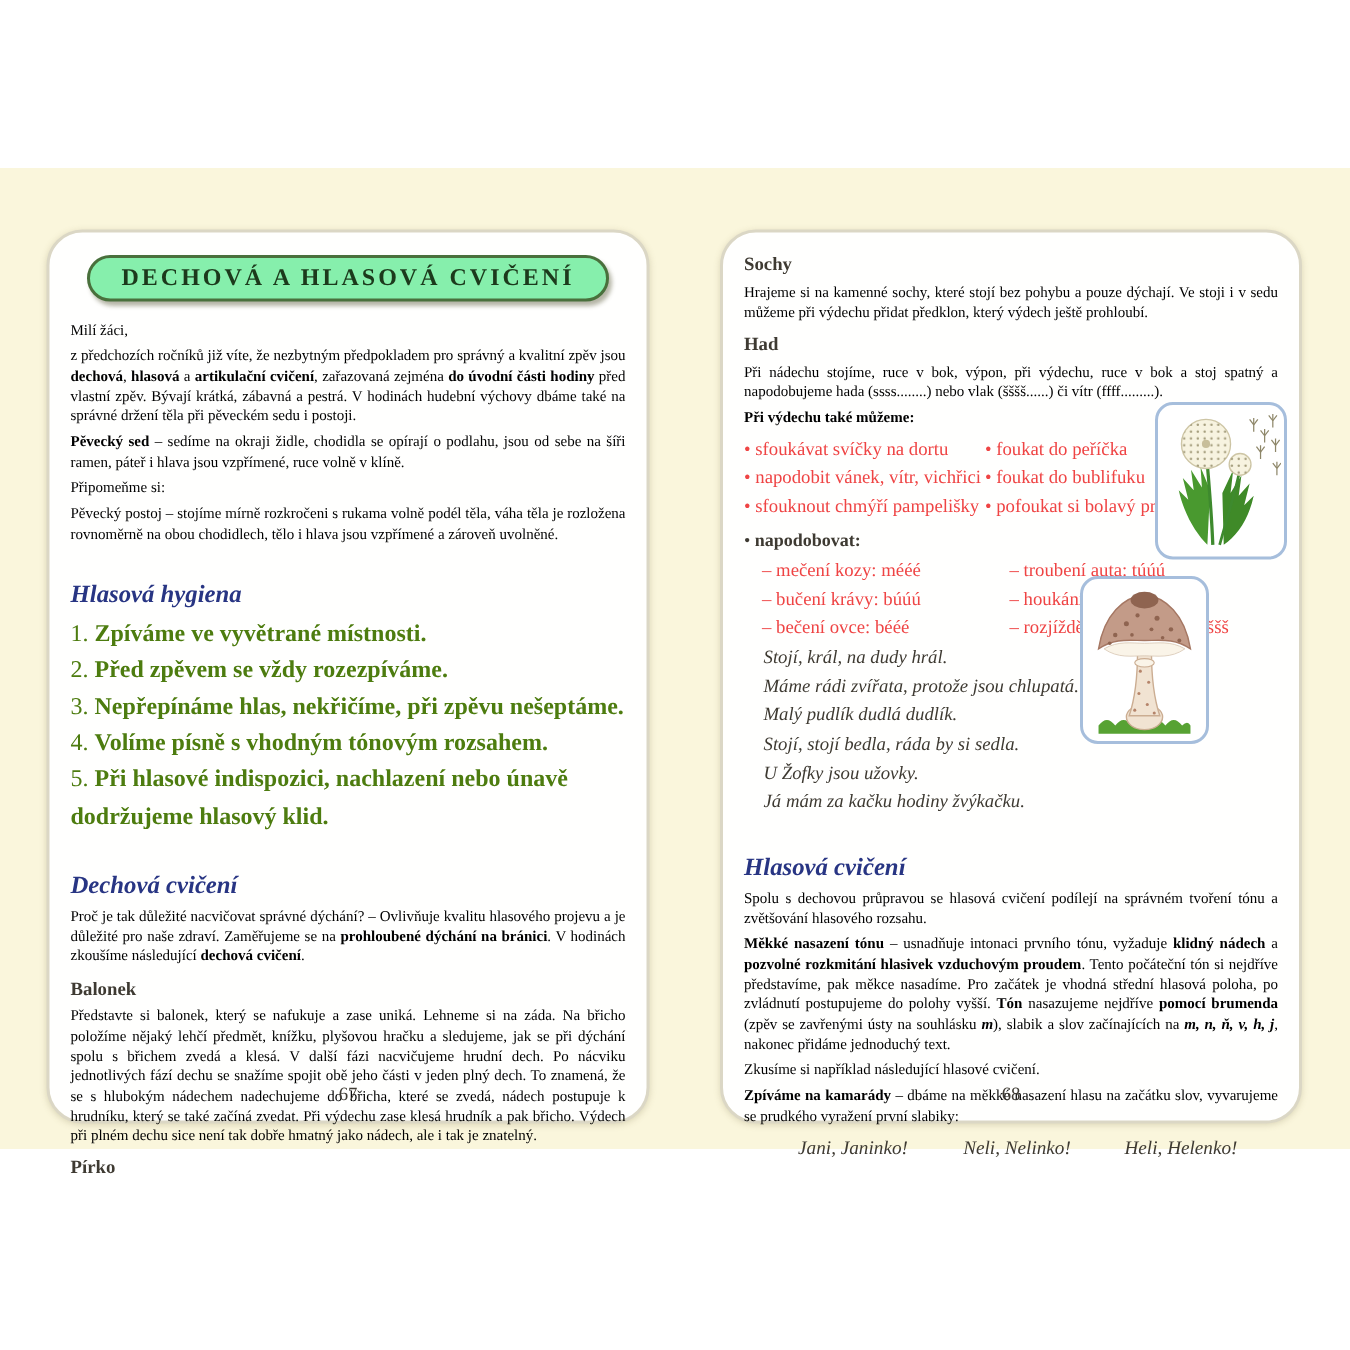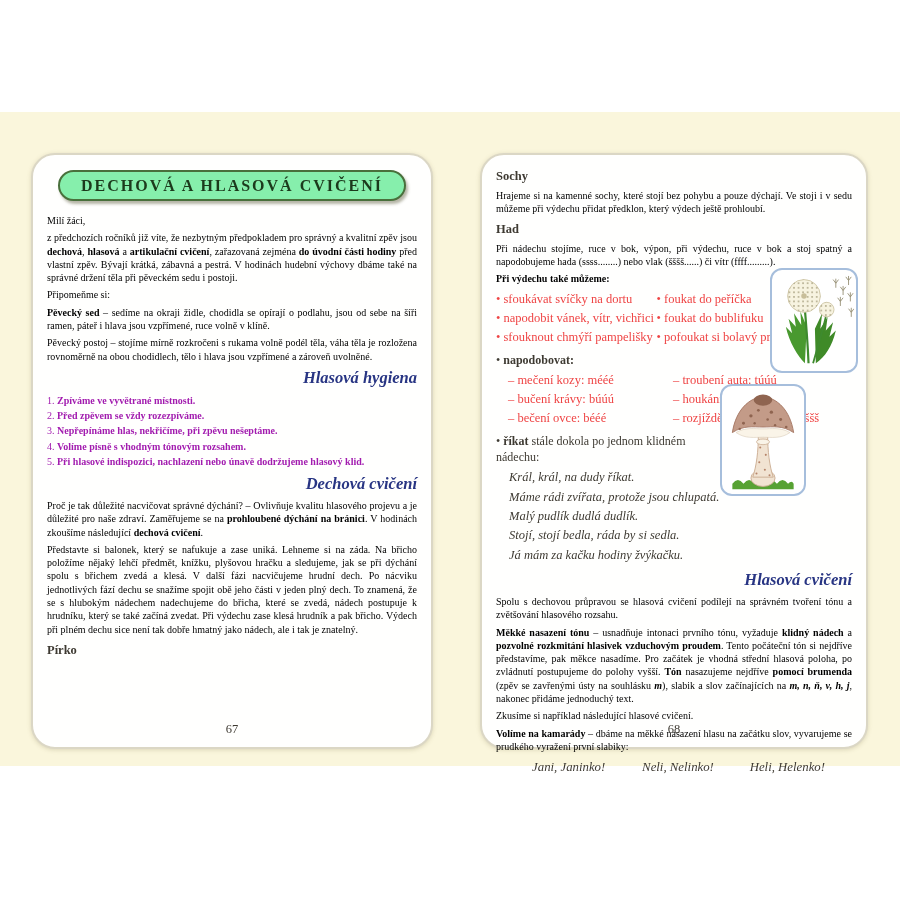--- a/index.html
+++ b/index.html
@@ -14,23 +14,23 @@
   #right-page{left:480px;width:388px;}
   .content{flex:1 1 auto;min-height:0;}
   .titlebox{width:93%;margin:2px auto 9px;background:#86efac;border:2px solid #49703C;
             border-radius:18px;text-align:center;padding:5px 0 4px;
             box-shadow:2px 3px 3px rgba(90,90,60,.45);}
   .titlebox .tt{font-weight:bold;font-size:16px;letter-spacing:2px;color:#1C3A1C;}
   .para{margin:4px 0;text-align:justify;font-size:10px;line-height:1.33;color:#000000;}
   .noj{text-align:left;}
   .label{font-weight:bold;font-size:12.5px;line-height:1.33;color:#3E3A32;margin:6px 0 0;}
   .heading{color:#283583;font-weight:bold;font-style:italic;font-size:16.5px;
-           text-align:right;margin:5px 0 5px;}
+           text-align:left;margin:23px 0 5px;}
   .olist{margin:1px 0;}
-  .olist .row{font-size:10px;line-height:1.52;color:#a21caf;}
+  .olist .row{font-size:16px;line-height:1.52;color:#4d7c0f;}
   .olist .num{font-weight:normal;}
   .olist .txt{font-weight:bold;}
   .cols2{display:grid;grid-template-columns:55% 45%;font-size:12.5px;line-height:1.52;
          color:#ef4444;margin:1px 0;}
   .cols2 .cell{white-space:nowrap;}
   .cols2 .ind{padding-left:12px;}
   .bline{margin:5px 0 2px;font-size:12px;line-height:1.4;color:#3E3A32;text-align:left;}
   .poem{font-style:italic;font-size:12.5px;line-height:1.55;color:#3E3A32;
         margin:1px 0 4px 13px;}
   .names{display:grid;grid-template-columns:1fr 1fr 1fr;font-style:italic;
@@ -47,33 +47,34 @@
 
 <div class="band"></div>
 
 <div class="page" id="left-page">
   <div class="titlebox">
     <span class="tt">DECHOVÁ A HLASOVÁ CVIČENÍ</span>
   </div>
   <div class="content" id="left-content">
       <p class="para noj"><span>Milí žáci,</span></p>
       <p class="para"><span>z předchozích ročníků již víte, že nezbytným předpokladem pro správný a kvalitní zpěv jsou </span><span style="font-weight: bold;">dechová</span><span>, </span><span style="font-weight: bold;">hlasová</span><span> a </span><span style="font-weight: bold;">artikulační cvičení</span><span>, zařazovaná zejména </span><span style="font-weight: bold;">do úvodní části hodiny</span><span> před vlastní zpěv. Bývají krátká, zábavná a pestrá. V hodinách hudební výchovy dbáme také na správné držení těla při pěveckém sedu i postoji.</span></p>
+      <p class="para"><span style="font-weight: bold;">Pěvecký sed</span><span> – sedíme na okraji židle, chodidla se opírají o podlahu, jsou od sebe na šíři ramen, páteř i hlava jsou vzpřímené, ruce volně v klíně.</span></p>
       <p class="para noj"><span>Připomeňme si:</span></p>
-      <p class="para"><span style="font-weight: bold;">Pěvecký sed</span><span> – sedíme na okraji židle, chodidla se opírají o podlahu, jsou od sebe na šíři ramen, páteř i hlava jsou vzpřímené, ruce volně v klíně.</span></p>
       <p class="para"><span style="font-weight: normal;">Pěvecký postoj</span><span> – stojíme mírně rozkročeni s rukama volně podél těla, váha těla je rozložena rovnoměrně na obou chodidlech, tělo i hlava jsou vzpřímené a zároveň uvolněné.</span></p>
       <div class="heading">Hlasová hygiena</div>
       <div class="olist">
         <div class="row"><span class="num">1. </span><span class="txt">Zpíváme ve vyvětrané místnosti.</span></div>
         <div class="row"><span class="num">2. </span><span class="txt">Před zpěvem se vždy rozezpíváme.</span></div>
         <div class="row"><span class="num">3. </span><span class="txt">Nepřepínáme hlas, nekřičíme, při zpěvu nešeptáme.</span></div>
         <div class="row"><span class="num">4. </span><span class="txt">Volíme písně s vhodným tónovým rozsahem.</span></div>
         <div class="row"><span class="num">5. </span><span class="txt">Při hlasové indispozici, nachlazení nebo únavě dodržujeme hlasový klid.</span></div>
       </div>
       <div class="heading">Dechová cvičení</div>
       <p class="para"><span>Proč je tak důležité nacvičovat správné dýchání? – Ovlivňuje kvalitu hlasového projevu a je důležité pro naše zdraví. Zaměřujeme se na </span><span style="font-weight: bold;">prohloubené dýchání na bránici</span><span>. V hodinách zkoušíme následující </span><span style="font-weight: bold;">dechová cvičení</span><span>.</span></p>
+      <div class="label">Balonek</div>
       <p class="para"><span>Představte si balonek, který se nafukuje a zase uniká. Lehneme si na záda. Na břicho položíme nějaký lehčí předmět, knížku, plyšovou hračku a sledujeme, jak se při dýchání spolu s břichem zvedá a klesá. V další fázi nacvičujeme hrudní dech. Po nácviku jednotlivých fází dechu se snažíme spojit obě jeho části v jeden plný dech. To znamená, že se s hlubokým nádechem nadechujeme do břicha, které se zvedá, nádech postupuje k hrudníku, který se také začíná zvedat. Při výdechu zase klesá hrudník a pak břicho. Výdech při plném dechu sice není tak dobře hmatný jako nádech, ale i tak je znatelný.</span></p>
       <div class="label">Pírko</div>
     </div>
   <div class="pagenum">67</div>
 </div>
 
 <div class="page" id="right-page">
   <div class="content" id="right-content">
       <div class="label" style="margin-top: 0px;">Sochy</div>
       <p class="para"><span>Hrajeme si na kamenné sochy, které stojí bez pohybu a pouze dýchají. Ve stoji i v sedu můžeme při výdechu přidat předklon, který výdech ještě prohloubí.</span></p>
@@ -90,33 +91,33 @@
       </div>
       <p class="bline" style="width: 292px;"><span>• </span><span style="font-weight: bold;">napodobovat:</span></p>
       <div class="cols2" style="width: 300px;">
         <div class="cell ind">– mečení kozy: mééé</div>
         <div class="cell ind">– troubení auta: túúú</div>
         <div class="cell ind">– bučení krávy: búúú</div>
         <div class="cell ind">– houkání vlaku: húúú</div>
         <div class="cell ind">– bečení ovce: bééé</div>
         <div class="cell ind">– rozjíždění lokomotivy: šššš</div>
       </div>
-      <p class="bline" style="width: 232px;"><span>• </span><span style="font-weight: bold;">říkat</span><span> stále dokola po jednom klidném nádechu:</span></p>
       <div class="poem" style="width: 232px;">
-        <div>Král, král, na dudy říkat.</div>
+        <div>Stojí, král, na dudy hrál.</div>
         <div>Máme rádi zvířata, protože jsou chlupatá.</div>
         <div>Malý pudlík dudlá dudlík.</div>
         <div>Stojí, stojí bedla, ráda by si sedla.</div>
+        <div>U Žofky jsou užovky.</div>
         <div>Já mám za kačku hodiny žvýkačku.</div>
       </div>
       <div class="heading">Hlasová cvičení</div>
       <p class="para"><span>Spolu s dechovou průpravou se hlasová cvičení podílejí na správném tvoření tónu a zvětšování hlasového rozsahu.</span></p>
       <p class="para"><span style="font-weight: bold;">Měkké nasazení tónu</span><span> – usnadňuje intonaci prvního tónu, vyžaduje </span><span style="font-weight: bold;">klidný nádech</span><span> a </span><span style="font-weight: bold;">pozvolné rozkmitání hlasivek vzduchovým proudem</span><span>. Tento počáteční tón si nejdříve představíme, pak měkce nasadíme. Pro začátek je vhodná střední hlasová poloha, po zvládnutí postupujeme do polohy vyšší. </span><span style="font-weight: bold;">Tón</span><span> nasazujeme nejdříve </span><span style="font-weight: bold;">pomocí brumenda</span><span> (zpěv se zavřenými ústy na souhlásku </span><span style="font-weight: bold; font-style: italic;">m</span><span>), slabik a slov začínajících na </span><span style="font-weight: bold; font-style: italic;">m, n, ň, v, h, j</span><span>, nakonec přidáme jednoduchý text.</span></p>
       <p class="para noj"><span>Zkusíme si například následující hlasové cvičení.</span></p>
-      <p class="para"><span style="font-weight: bold;">Volíme na kamarády</span><span> – dbáme na měkké nasazení hlasu na začátku slov, vyvarujeme se prudkého vyražení první slabiky:</span></p>
+      <p class="para"><span style="font-weight: bold;">Zpíváme na kamarády</span><span> – dbáme na měkké nasazení hlasu na začátku slov, vyvarujeme se prudkého vyražení první slabiky:</span></p>
       <div class="names">
         <div>Jani, Janinko!</div>
         <div>Neli, Nelinko!</div>
         <div>Heli, Helenko!</div>
       </div>
     </div>
   <div class="pagenum">68</div>
 
   <div class="illus" id="dandelion-box">
     <svg width="80" height="97" viewBox="0 0 88 106">

